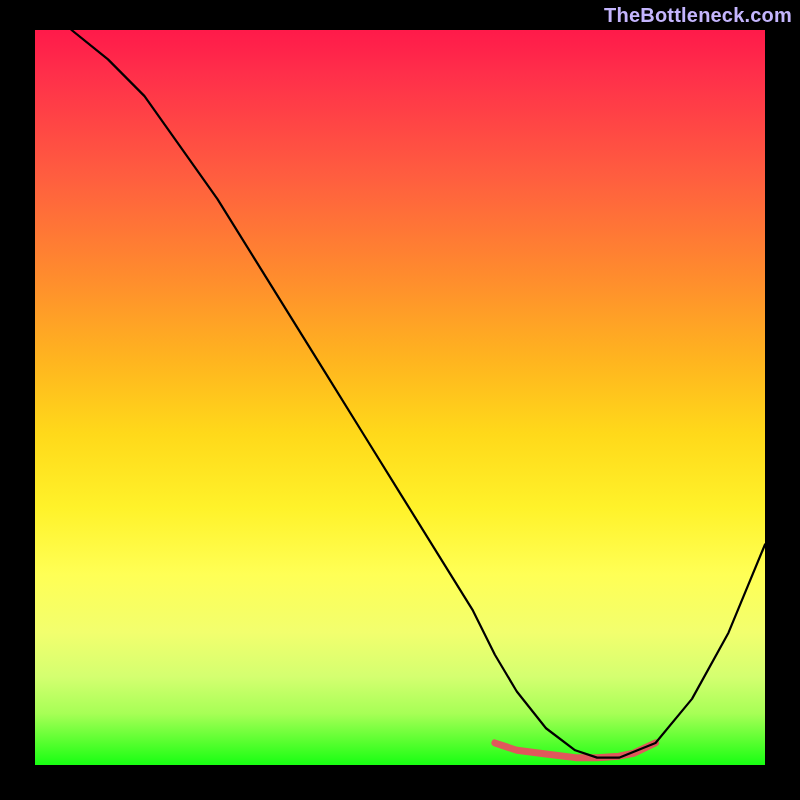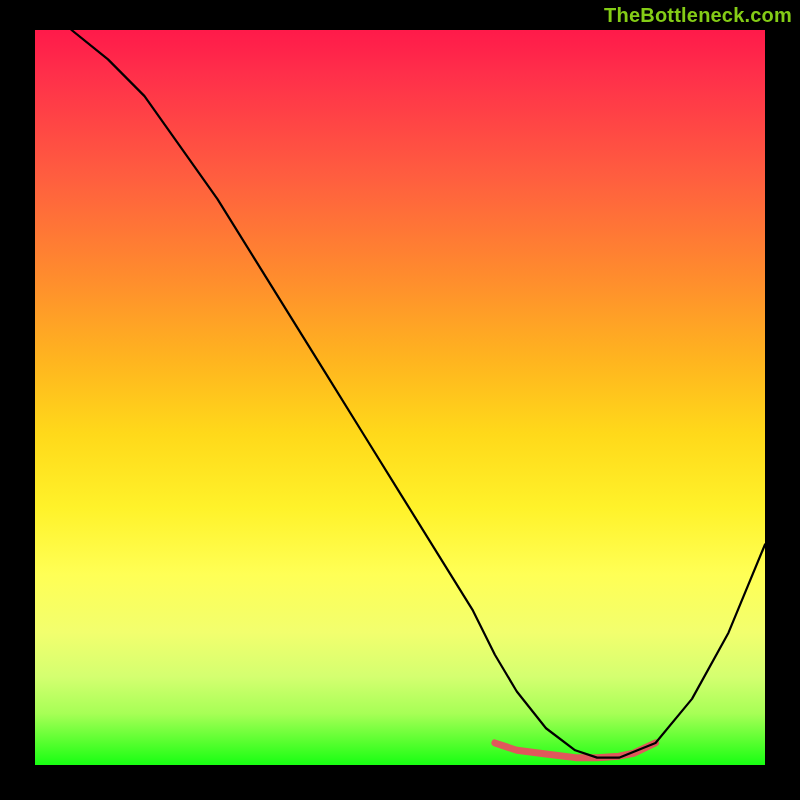--- a/index.html
+++ b/index.html
@@ -16,21 +16,21 @@
     height: 800px;
     background: #000;
   }
   .watermark {
     position: absolute;
     top: 4px;
     right: 8px;
     font-family: Arial, Helvetica, sans-serif;
     font-size: 20px;
     font-weight: 600;
-    color: #84cc16;
+    color: #c4b5fd;
     letter-spacing: 0.2px;
   }
   .plot {
     position: absolute;
     left: 35px;
     top: 30px;
     width: 730px;
     height: 735px;
     overflow: hidden;
   }

